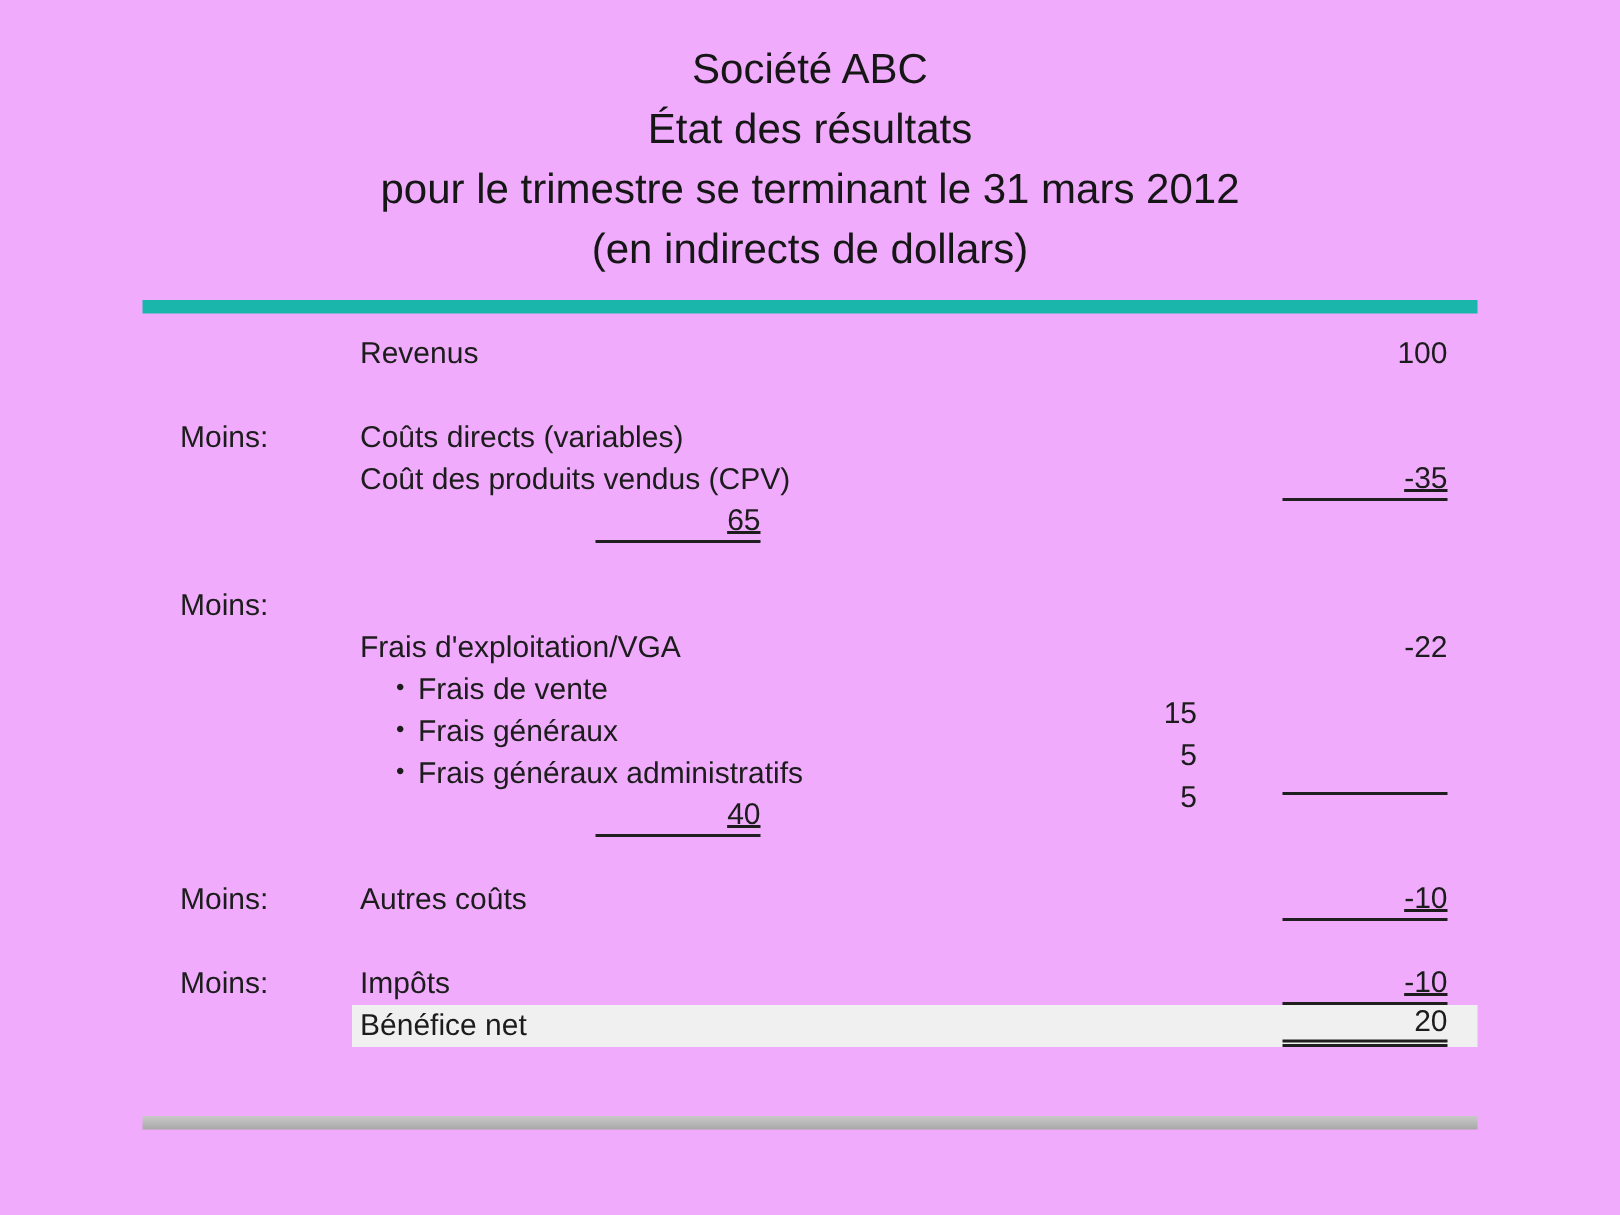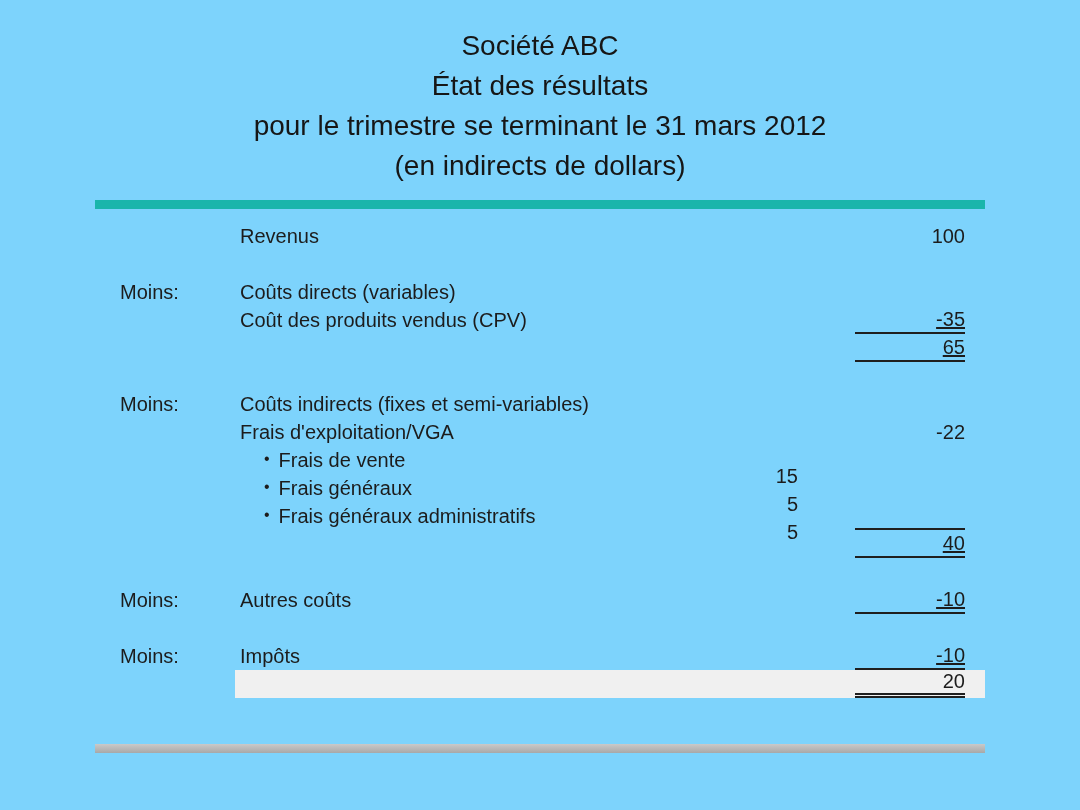--- a/index.html
+++ b/index.html
@@ -1,26 +1,26 @@
 <!DOCTYPE html>
 <html><head>
 <meta charset="utf-8">
 <style>
   html,body{margin:0;padding:0;background:#ffffff;}
   body{width:1080px;height:810px;font-family:"Liberation Sans","DejaVu Sans",sans-serif;}
-  .slide{position:relative;width:1080px;height:810px;background:#7dd3fc;overflow:hidden;}
+  .slide{position:relative;width:1080px;height:810px;background:#f0abfc;overflow:hidden;}
 
   .title-block{position:absolute;top:26px;left:0;width:1080px;text-align:center;
     color:#161616;font-size:28px;line-height:40px;font-weight:400;}
   .title-line{white-space:nowrap;}
 
   .accent-bar{position:absolute;left:95px;top:200px;width:890px;height:9px;}
 
   .stmt{position:absolute;left:95px;top:222px;width:890px;color:#1c1c1c;font-size:20px;}
-  .row{display:flex;height:28px;padding-left:25px;justify-content:flex-end;}
+  .row{display:flex;height:28px;padding-left:25px;}
   .spacer{height:28px;}
   .row > div{display:flex;align-items:center;height:100%;box-sizing:border-box;}
   .c-prefix{width:120px;}
   .c-label{flex:1;overflow:hidden;white-space:nowrap;}
   .c-label.bullet{padding-left:24px;}
   .dot{font-size:16px;margin-right:9px;position:relative;top:-1px;}
   .c-mid{width:100px;justify-content:flex-end;margin-top:16px;}
   .c-gap{width:57px;}
   .c-amt{width:110px;justify-content:flex-end;}
   .c-end{width:20px;}
@@ -80,23 +80,20 @@
       <div class="row rule-single">
         <div class="c-prefix"></div>
         <div class="c-mid"></div>
         <div class="c-gap"></div>
         <div class="c-amt">65</div>
         <div class="c-end"></div>
       </div>
       <div class="spacer"></div>
       <div class="row">
         <div class="c-prefix">Moins:</div>
-        <div class="c-label">
-          <span>Coûts indirects (fixes et semi-variables)</span>
-        </div>
         <div class="c-mid"></div>
         <div class="c-gap"></div>
         <div class="c-amt"></div>
         <div class="c-end"></div>
       </div>
       <div class="row">
         <div class="c-prefix"></div>
         <div class="c-label">
           <span>Frais d'exploitation/VGA</span>
         </div>
@@ -162,20 +159,23 @@
         <div class="c-label">
           <span>Impôts</span>
         </div>
         <div class="c-mid"></div>
         <div class="c-gap"></div>
         <div class="c-amt">-10</div>
         <div class="c-end"></div>
       </div>
       <div class="row hl rule-double">
         <div class="c-prefix"></div>
+        <div class="c-label">
+          <span>Bénéfice net</span>
+        </div>
         <div class="c-mid"></div>
         <div class="c-gap"></div>
         <div class="c-amt">20</div>
         <div class="c-end"></div>
       </div>
     </div>
 
   <div class="footer-bar"></div>
 
 </div>

